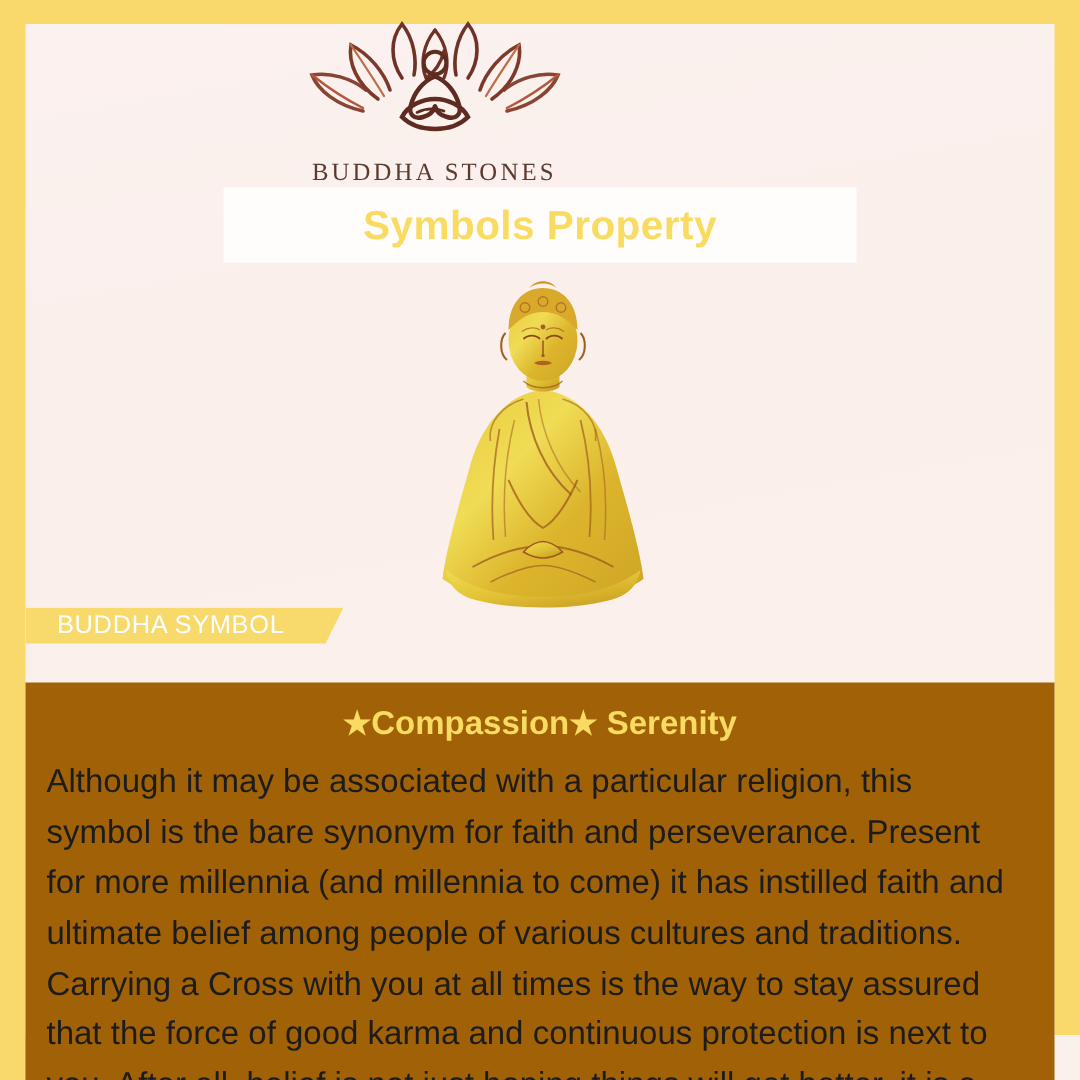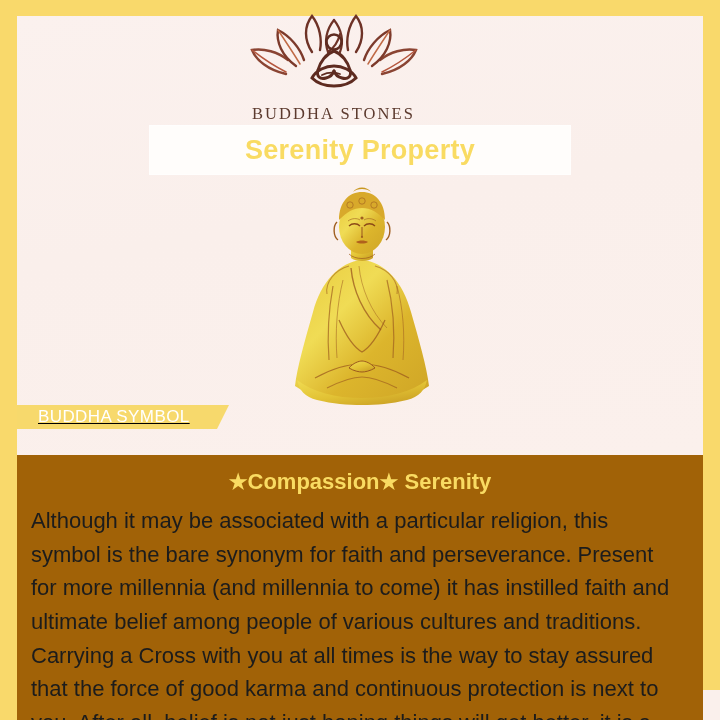--- a/index.html
+++ b/index.html
@@ -36,21 +36,21 @@
     clip-path:polygon(22px 0, 230px 0, 230px 30px, 40px 30px);
   }
   
   .hero{
     position:absolute;left:17px;top:16px;width:686px;height:439px;
     background:linear-gradient(170deg,#fbf1ee 0%,#faefeb 45%,#fbf0ec 100%);
   }
   
   .logo-wrap{
     position:absolute;left:0;top:8px;width:579px;
-    display:flex;flex-direction:column;align-items:center;margin-left:44px;
+    display:flex;flex-direction:column;align-items:center;
   }
   .logo-mark{display:block;}
   .logo-text{
     margin-top:6px;
     font-family:"Liberation Serif", serif;
     font-size:16.5px;letter-spacing:2.1px;color:#5c3a2e;
     font-weight:400;
   }
   
   .title-box{
@@ -65,21 +65,21 @@
   }
   
   .buddha{
     position:absolute;left:287px;top:182px;width:150px;height:230px;
   }
   
   .badge{
     position:absolute;left:17px;top:405px;width:212px;height:24px;
     background:#f7d96c;
     clip-path:polygon(0 0, 212px 0, 196px 32px, 0 32px);
-    display:flex;align-items:center;text-decoration:underline;
+    display:flex;align-items:center;
   }
   .badge-text{
     margin-left:21px;font-size:17px;color:#ffffff;letter-spacing:.4px;
   }
   
   .panel{
     position:absolute;left:17px;top:455px;width:686px;height:282px;
     background:#a16207;
   }
   .subtitle{
@@ -136,21 +136,21 @@
 
           <path d="M78 70 C82 62 92 58 100 58 C108 58 118 62 122 70 C116 76 108 78 100 78 C92 78 84 76 78 70 Z" stroke="#5e2b20" stroke-width="3"></path>
           <path d="M88 67 C94 64 100 64 106 66" stroke="#5e2b20" stroke-width="1.8"></path>
         </g>
       </svg>
     </span>
     <span class="logo-text">BUDDHA STONES</span>
   </div>
 
   <div class="title-box">
-    <span class="title-text">Serenity Property</span>
+    <span class="title-text">Symbols Property</span>
   </div>
 
   <span class="buddha">
     <svg width="150" height="230" viewBox="0 0 150 230" xmlns="http://www.w3.org/2000/svg">
       <defs>
         <linearGradient id="gold" x1="0" y1="0" x2="1" y2="1">
           <stop offset="0%" stop-color="#e8c93c"></stop>
           <stop offset="35%" stop-color="#f0dc55"></stop>
           <stop offset="62%" stop-color="#dcb52c"></stop>
           <stop offset="100%" stop-color="#cfa526"></stop>

